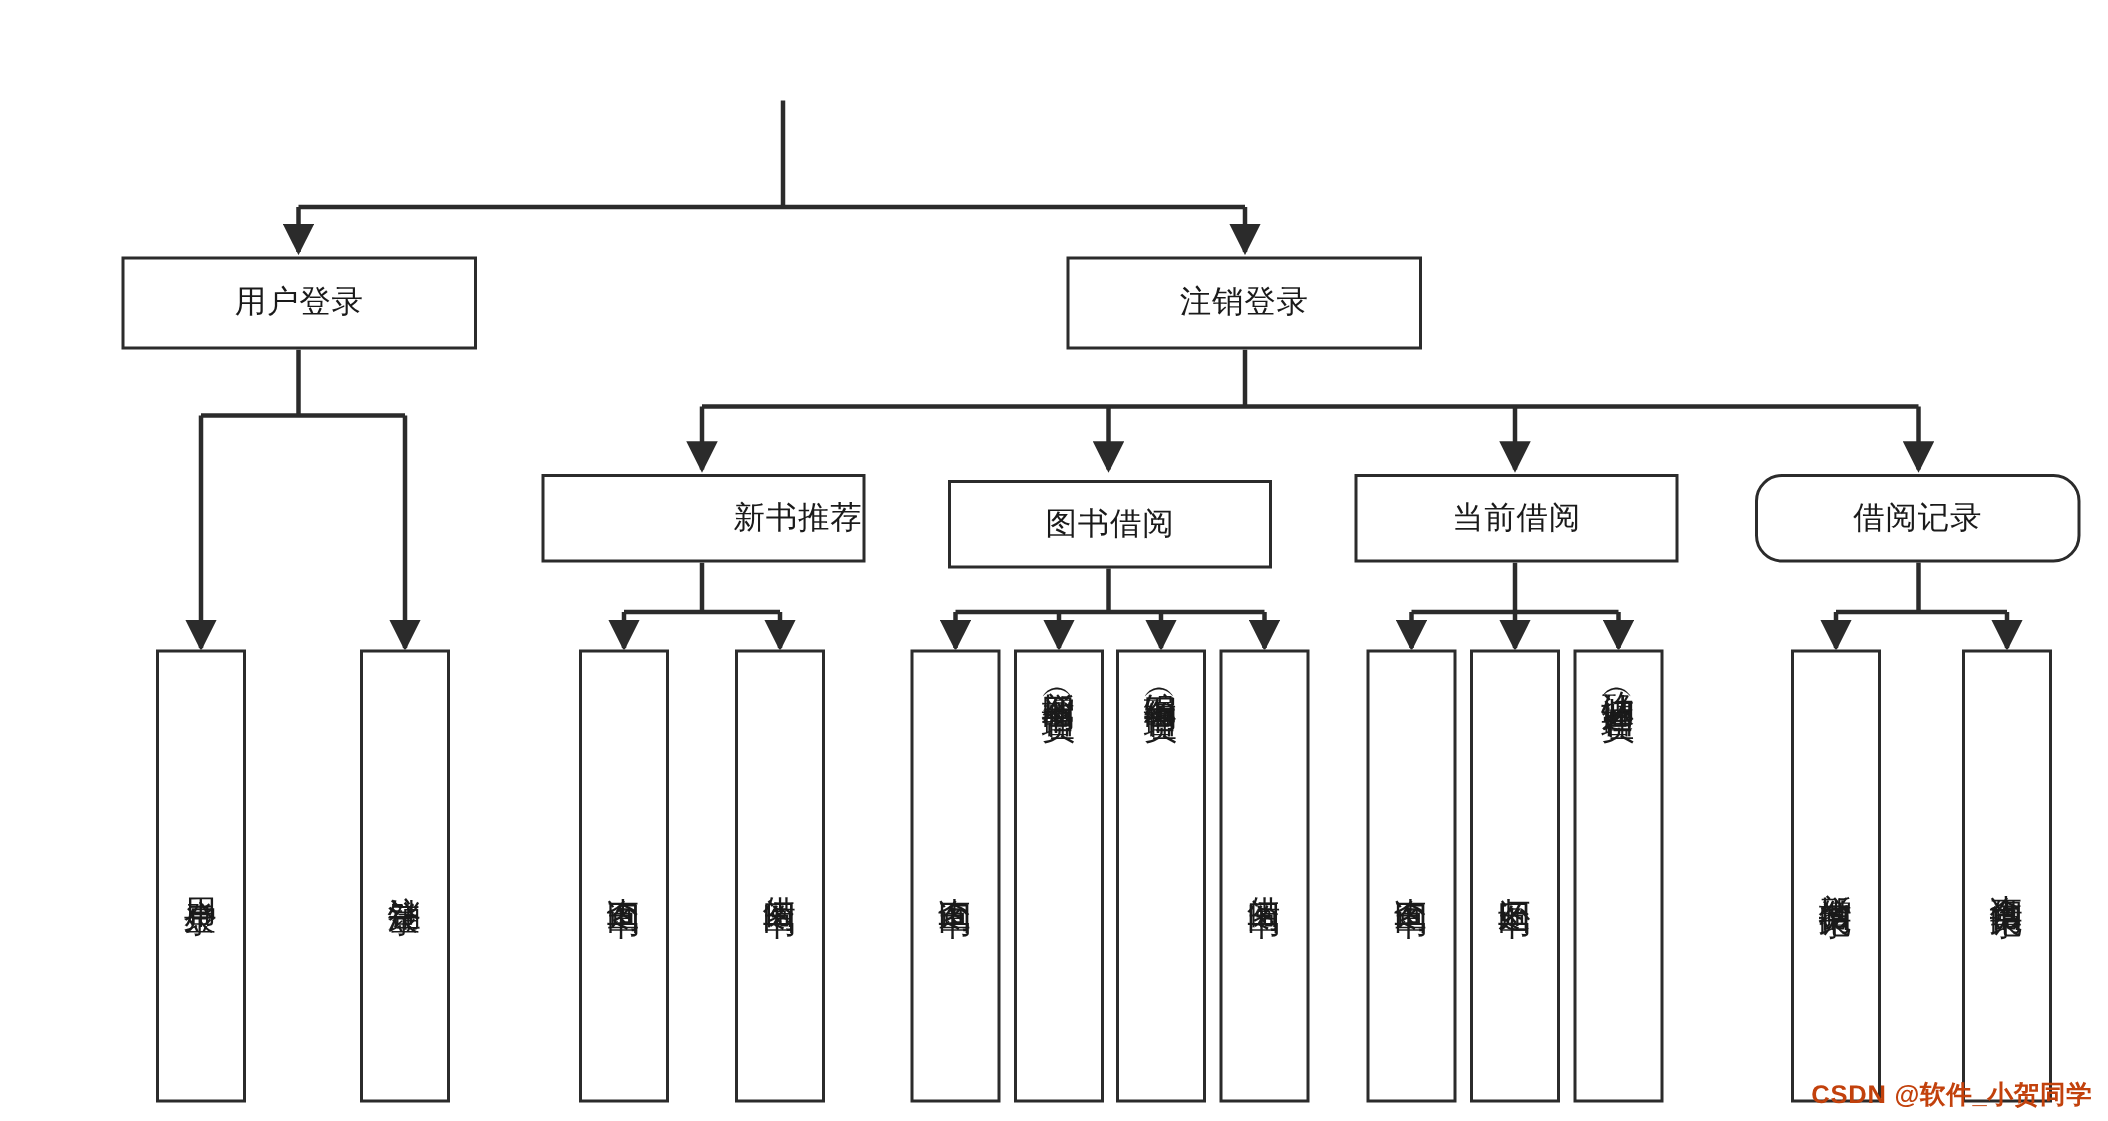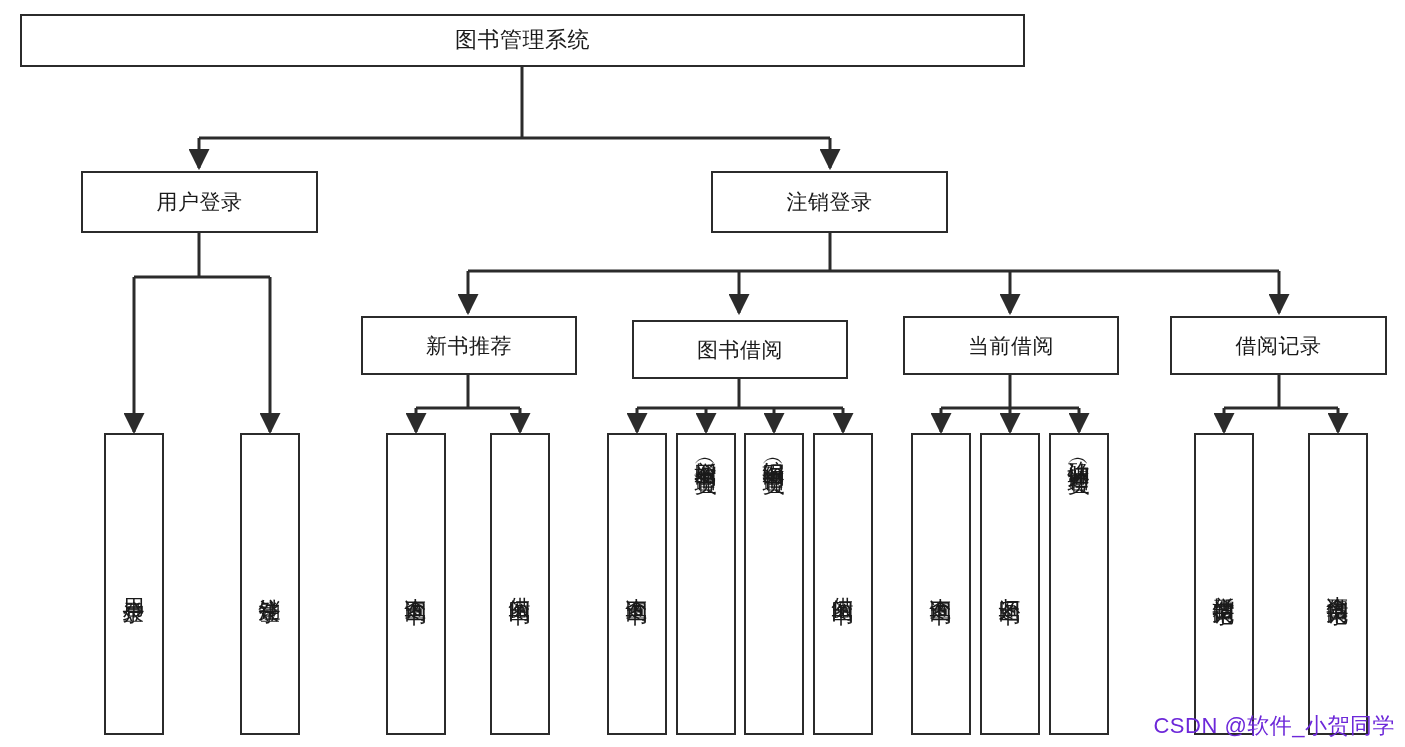--- a/index.html
+++ b/index.html
@@ -65,25 +65,26 @@
     white-space: pre;
   }
   .node.vert.mid {
     align-items: center;
     padding-top: 0;
   }
   #watermark {
     position: absolute;
     right: 10px;
     bottom: 6px;
-    font-size: 22px;
-    color: #6d28d9;
+    font-size: 17px;
+    color: #c2410c;
     letter-spacing: 0.5px;
     z-index: 5;
     white-space: nowrap;
+    font-weight: bold;
   }
 </style>
 </head>
 <body>
 
 <div id="canvas">
 
   <svg id="edges" viewBox="0 0 1405 747" xmlns="http://www.w3.org/2000/svg">
     <defs>
       <marker id="arrow" viewBox="0 0 10 10" refX="9" refY="5" markerWidth="7" markerHeight="7" orient="auto-start-reverse">
@@ -127,41 +128,38 @@
       <path d="M 1010 408 L 1010 432" marker-end="url(#arrow)"></path>
       <path d="M 1079 408 L 1079 432" marker-end="url(#arrow)"></path>
 
       <path d="M 1279 375 L 1279 408"></path>
       <path d="M 1224 408 L 1338 408"></path>
       <path d="M 1224 408 L 1224 432" marker-end="url(#arrow)"></path>
       <path d="M 1338 408 L 1338 432" marker-end="url(#arrow)"></path>
     </g>
   </svg>
 
-  <div class="node horiz root" style="left:20px; top:14px; width:1005px; height:53px;">
-    <span class="lbl">图书管理系统</span>
-  </div>
 
   <div class="node horiz" style="left:81px; top:171px; width:237px; height:62px;">
     <span class="lbl">用户登录</span>
   </div>
   <div class="node horiz" style="left:711px; top:171px; width:237px; height:62px;">
     <span class="lbl">注销登录</span>
   </div>
 
-  <div class="node horiz" style="left:361px; top:316px; width:216px; height:59px;">
+  <div class="node horiz" style="left:361px; top:316px; width:216px; height:59px;justify-content:flex-end;">
     <span class="lbl">新书推荐</span>
   </div>
   <div class="node horiz" style="left:632px; top:320px; width:216px; height:59px;">
     <span class="lbl">图书借阅</span>
   </div>
   <div class="node horiz" style="left:903px; top:316px; width:216px; height:59px;">
     <span class="lbl">当前借阅</span>
   </div>
-  <div class="node horiz" style="left:1170px; top:316px; width:217px; height:59px;">
+  <div class="node horiz" style="left:1170px; top:316px; width:217px; height:59px;border-radius:18px;">
     <span class="lbl">借阅记录</span>
   </div>
 
   <div class="node vert mid" style="left:104px; top:433px; width:60px; height:302px;">
     <span class="lbl">用户登录</span>
   </div>
   <div class="node vert mid" style="left:240px; top:433px; width:60px; height:302px;">
     <span class="lbl">注销登录</span>
   </div>
 

